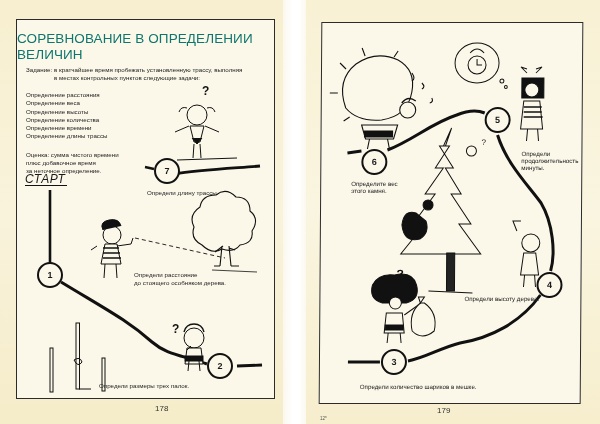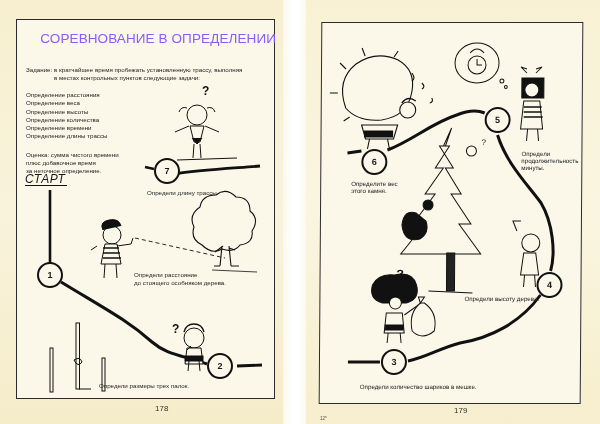--- a/index.html
+++ b/index.html
@@ -8,21 +8,21 @@
 
   .page { position: absolute; top: 0; height: 424px; }
   .page-left { left: 0; width: 283px; background: linear-gradient(180deg, #f7efcf 0%, #f9f3dc 50%, #f5ecc9 100%); }
   .page-right { left: 306px; width: 294px; background: linear-gradient(180deg, #f8f1d4 0%, #faf5e0 50%, #f6eecd 100%); }
   .gutter { position: absolute; left: 283px; top: 0; width: 23px; height: 424px; background: linear-gradient(90deg, #faf7ec, #ffffff 40%, #ffffff 70%, #fbf8ee); }
 
   .frame { position: absolute; border: 1.3px solid #2b2b2b; background: #fbf8ea; }
   .frame-left { left: 16px; top: 19px; width: 259px; height: 380px; }
   .frame-right { left: 14px; top: 22px; width: 262px; height: 382px; transform: skewX(-0.4deg); }
 
-  .title { position: absolute; left: 0; width: 259px; text-align: right; color: #8b5cf6; font-size: 13.5px; line-height: 16px; letter-spacing: 0.1px; }
+  .title { position: absolute; left: 0; width: 259px; text-align: left; color: #0f766e; font-size: 13.5px; line-height: 16px; letter-spacing: 0.1px; }
   .title.l1 { top: 11px; }
   .title.l2 { top: 27px; }
 
   .small { font-size: 6.2px; line-height: 8.4px; color: #222; white-space: nowrap; }
   .abs { position: absolute; }
 
   .task-list { position: absolute; left: 9px; top: 71px; }
   .task-list div { font-size: 6.2px; line-height: 8.3px; }
 
   .start-label { position: absolute; left: 8px; top: 154px; font-size: 12px; font-style: italic; font-weight: normal; letter-spacing: 0.5px; border-bottom: 1.5px solid #111; line-height: 11px; padding-right: 2px; }
@@ -33,20 +33,21 @@
   .signature { position: absolute; font-size: 4.5px; color: #555; }
 
   svg.art { position: absolute; left: 0; top: 0; overflow: visible; }
 </style>
 </head>
 <body>
 
 <div class="page page-left">
   <div class="frame frame-left">
     <div class="title l1">СОРЕВНОВАНИЕ В ОПРЕДЕЛЕНИИ</div>
+    <div class="title l2">ВЕЛИЧИН</div>
 
     <div class="abs small" style="left:9px; top:46px;">Задание: в кратчайшее время пробежать установленную трассу, выполняя</div>
     <div class="abs small" style="left:37px; top:54px;">в местах контрольных пунктов следующие задачи:</div>
 
     <div class="task-list">
       <div>Определение расстояния</div>
       <div>Определение веса</div>
       <div>Определение высоты</div>
       <div>Определение количества</div>
       <div>Определение времени</div>
@@ -206,15 +207,15 @@
     <div class="cp" style="left:40px; top:126px;">6</div>
     <div class="abs small" style="left:30px; top:157px;">Определите вес</div>
     <div class="abs small" style="left:30px; top:164px;">этого камня.</div>
 
     <div class="cp" style="left:216px; top:249px;">4</div>
     <div class="abs small" style="left:144px; top:272px;">Определи  высоту дерева.</div>
 
     <div class="cp" style="left:61px; top:326px;">3</div>
     <div class="abs small" style="left:40px; top:360px;">Определи  количество шариков в мешке.</div>
   </div>
-  <div class="pagenum" style="left:148px; top:406px;">179</div>
+  <div class="pagenum" style="left:131px; top:406px;">179</div>
   <div class="signature" style="left:14px; top:416px;">12*</div>
 </div>
 
 </body></html>

